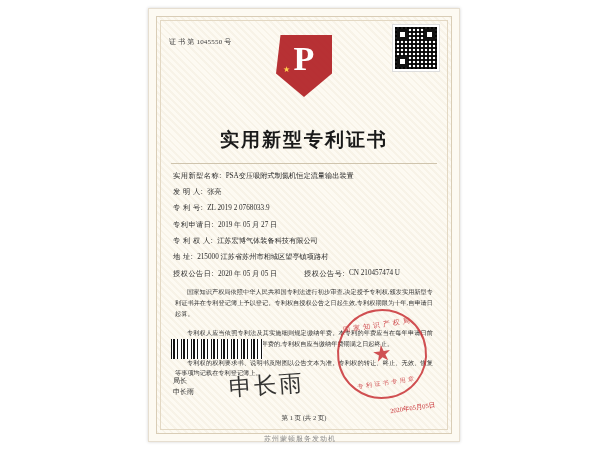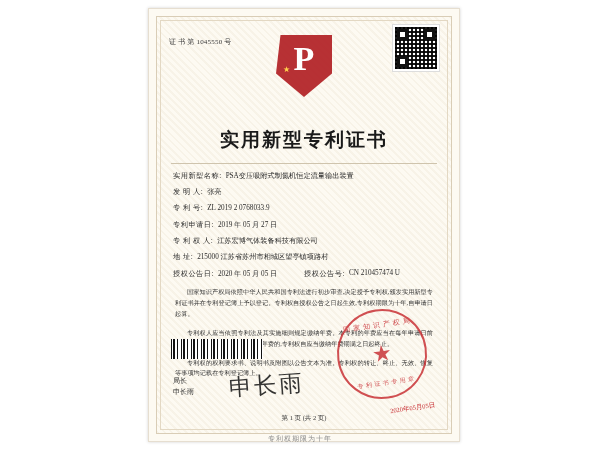--- a/index.html
+++ b/index.html
@@ -283,14 +283,14 @@
         <div class="sealtop">国家知识产权局</div>
         <div class="star5">★</div>
         <div class="sealbot">专 利 证 书 专 用 章</div>
       </div>
       <div class="sealdate">2020年05月05日</div>
 
       <div class="pageno">第 1 页 (共 2 页)</div>
     </div>
   </div>
 
-  <div class="footer">专利权期限为十年</div>
+  <div class="footer">苏州蒙顿服务发动机</div>
 </div>
 
 </body></html>

